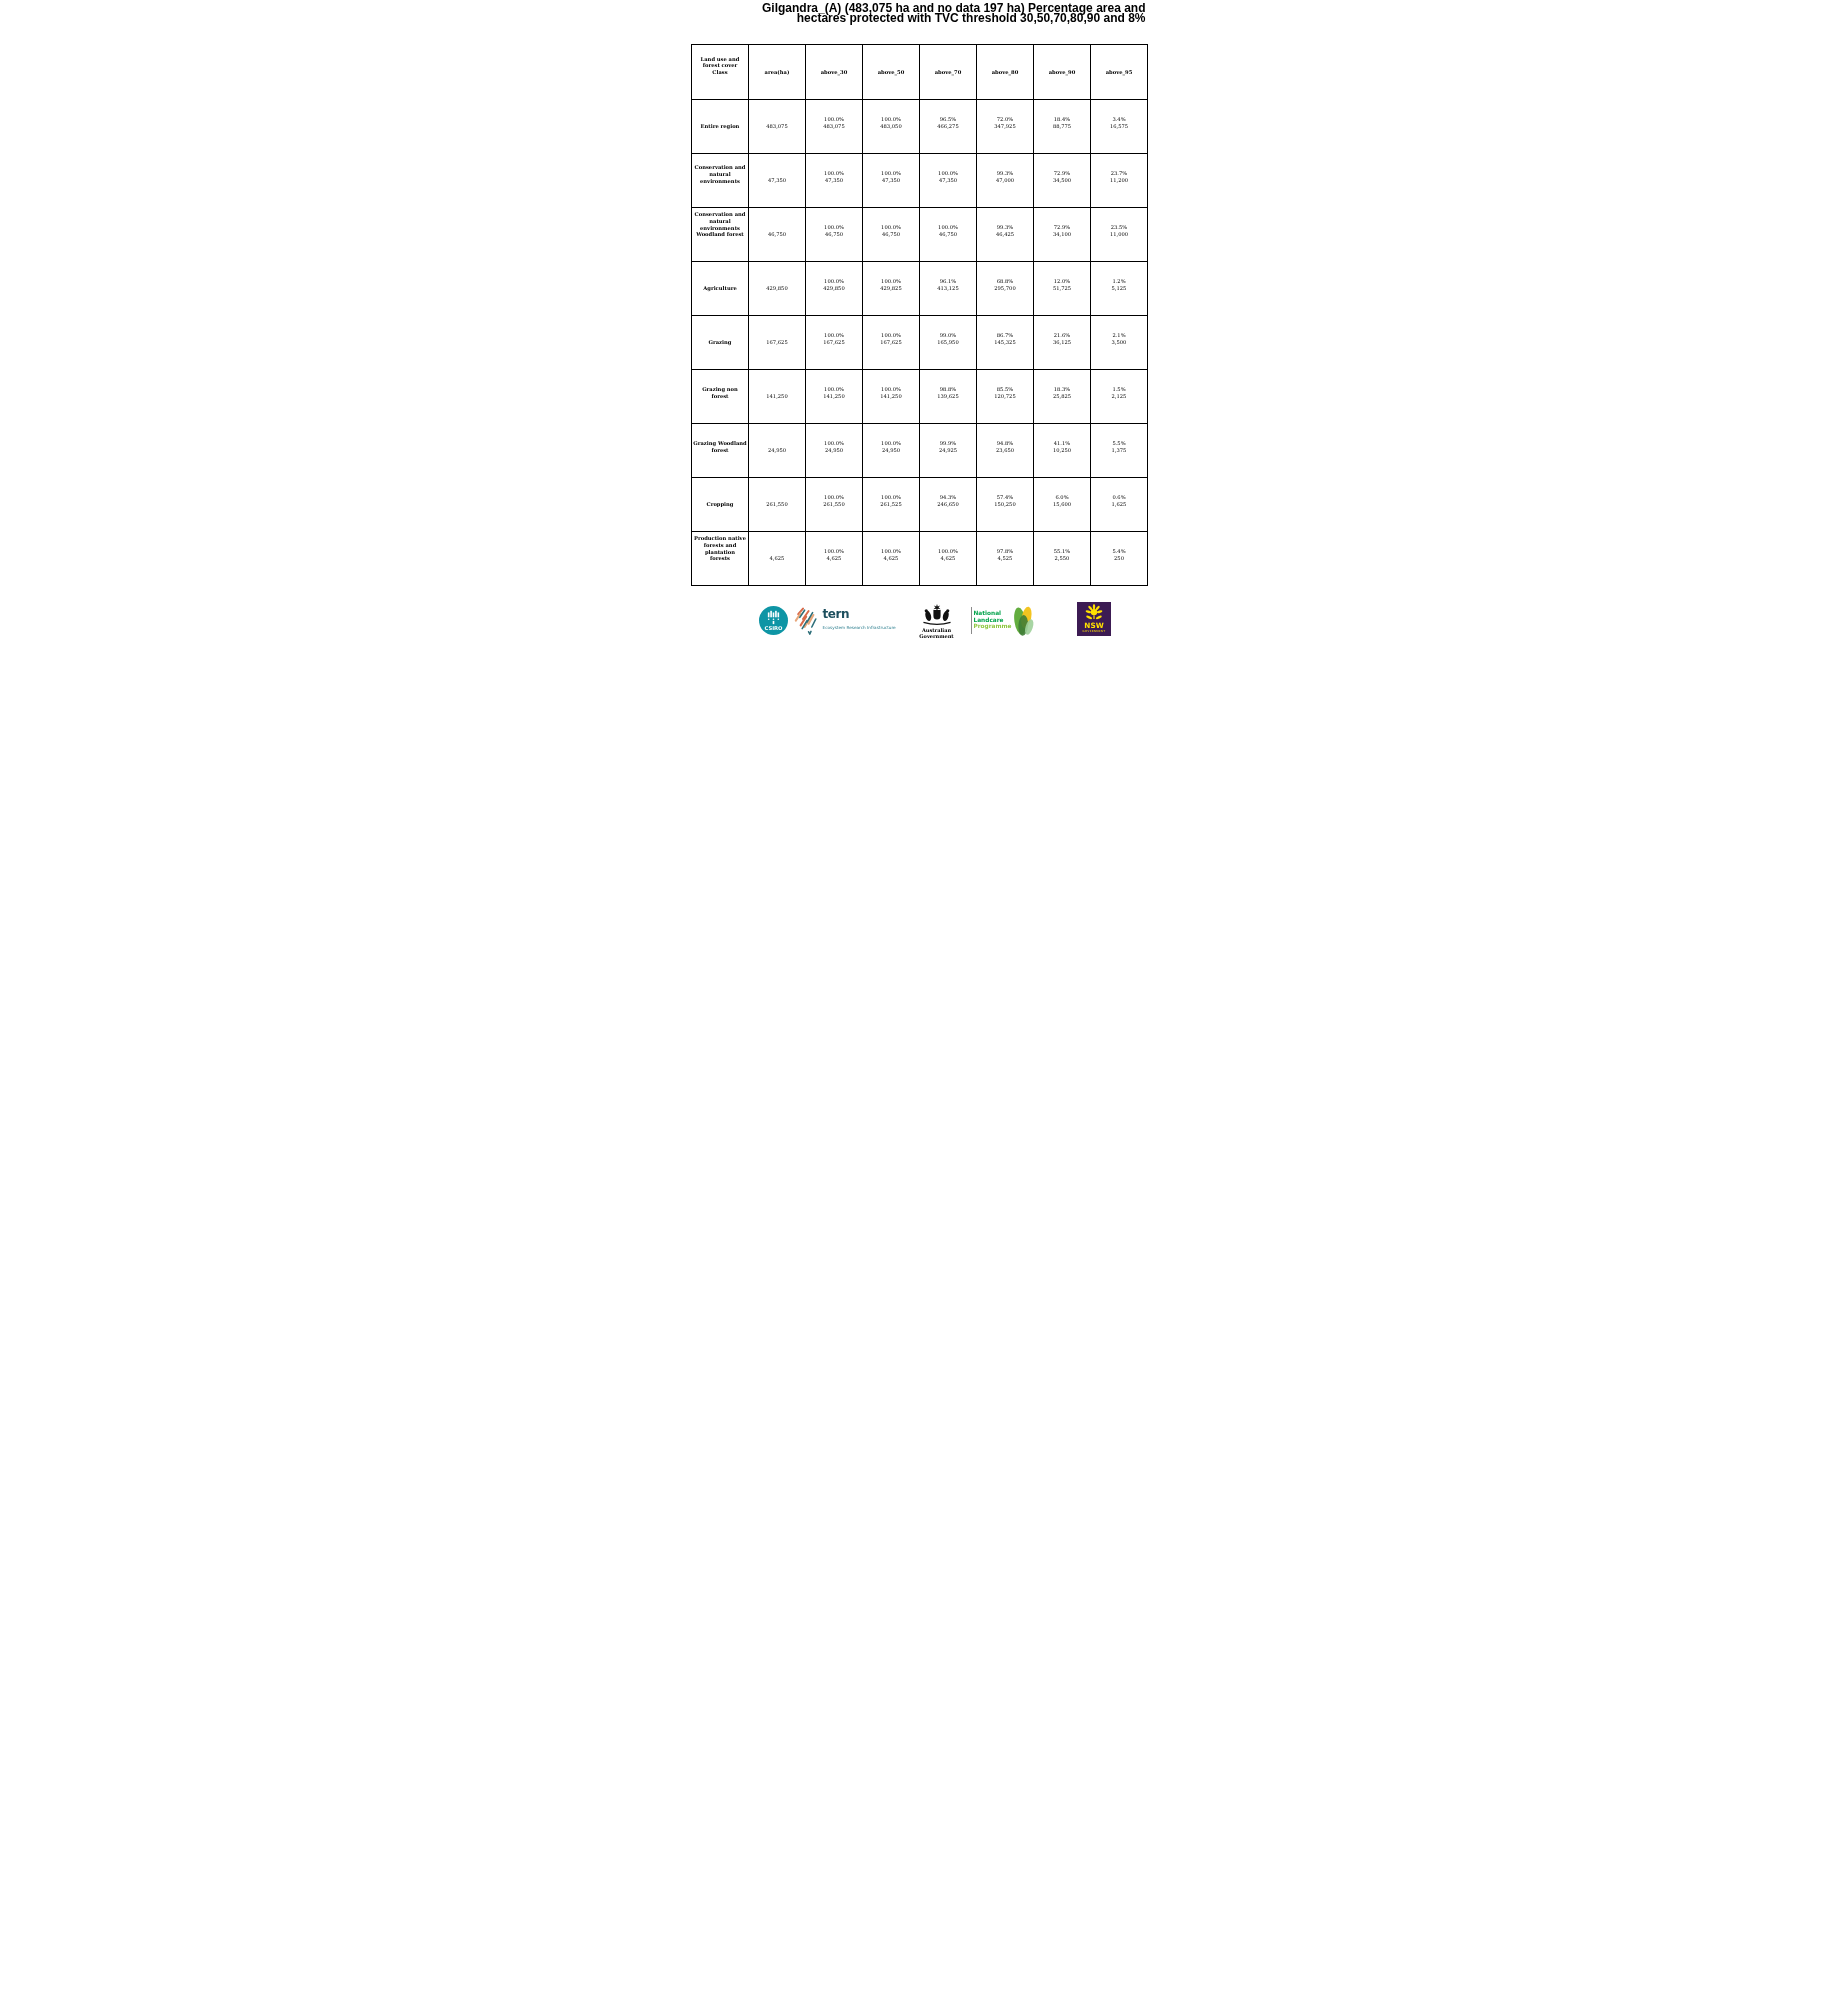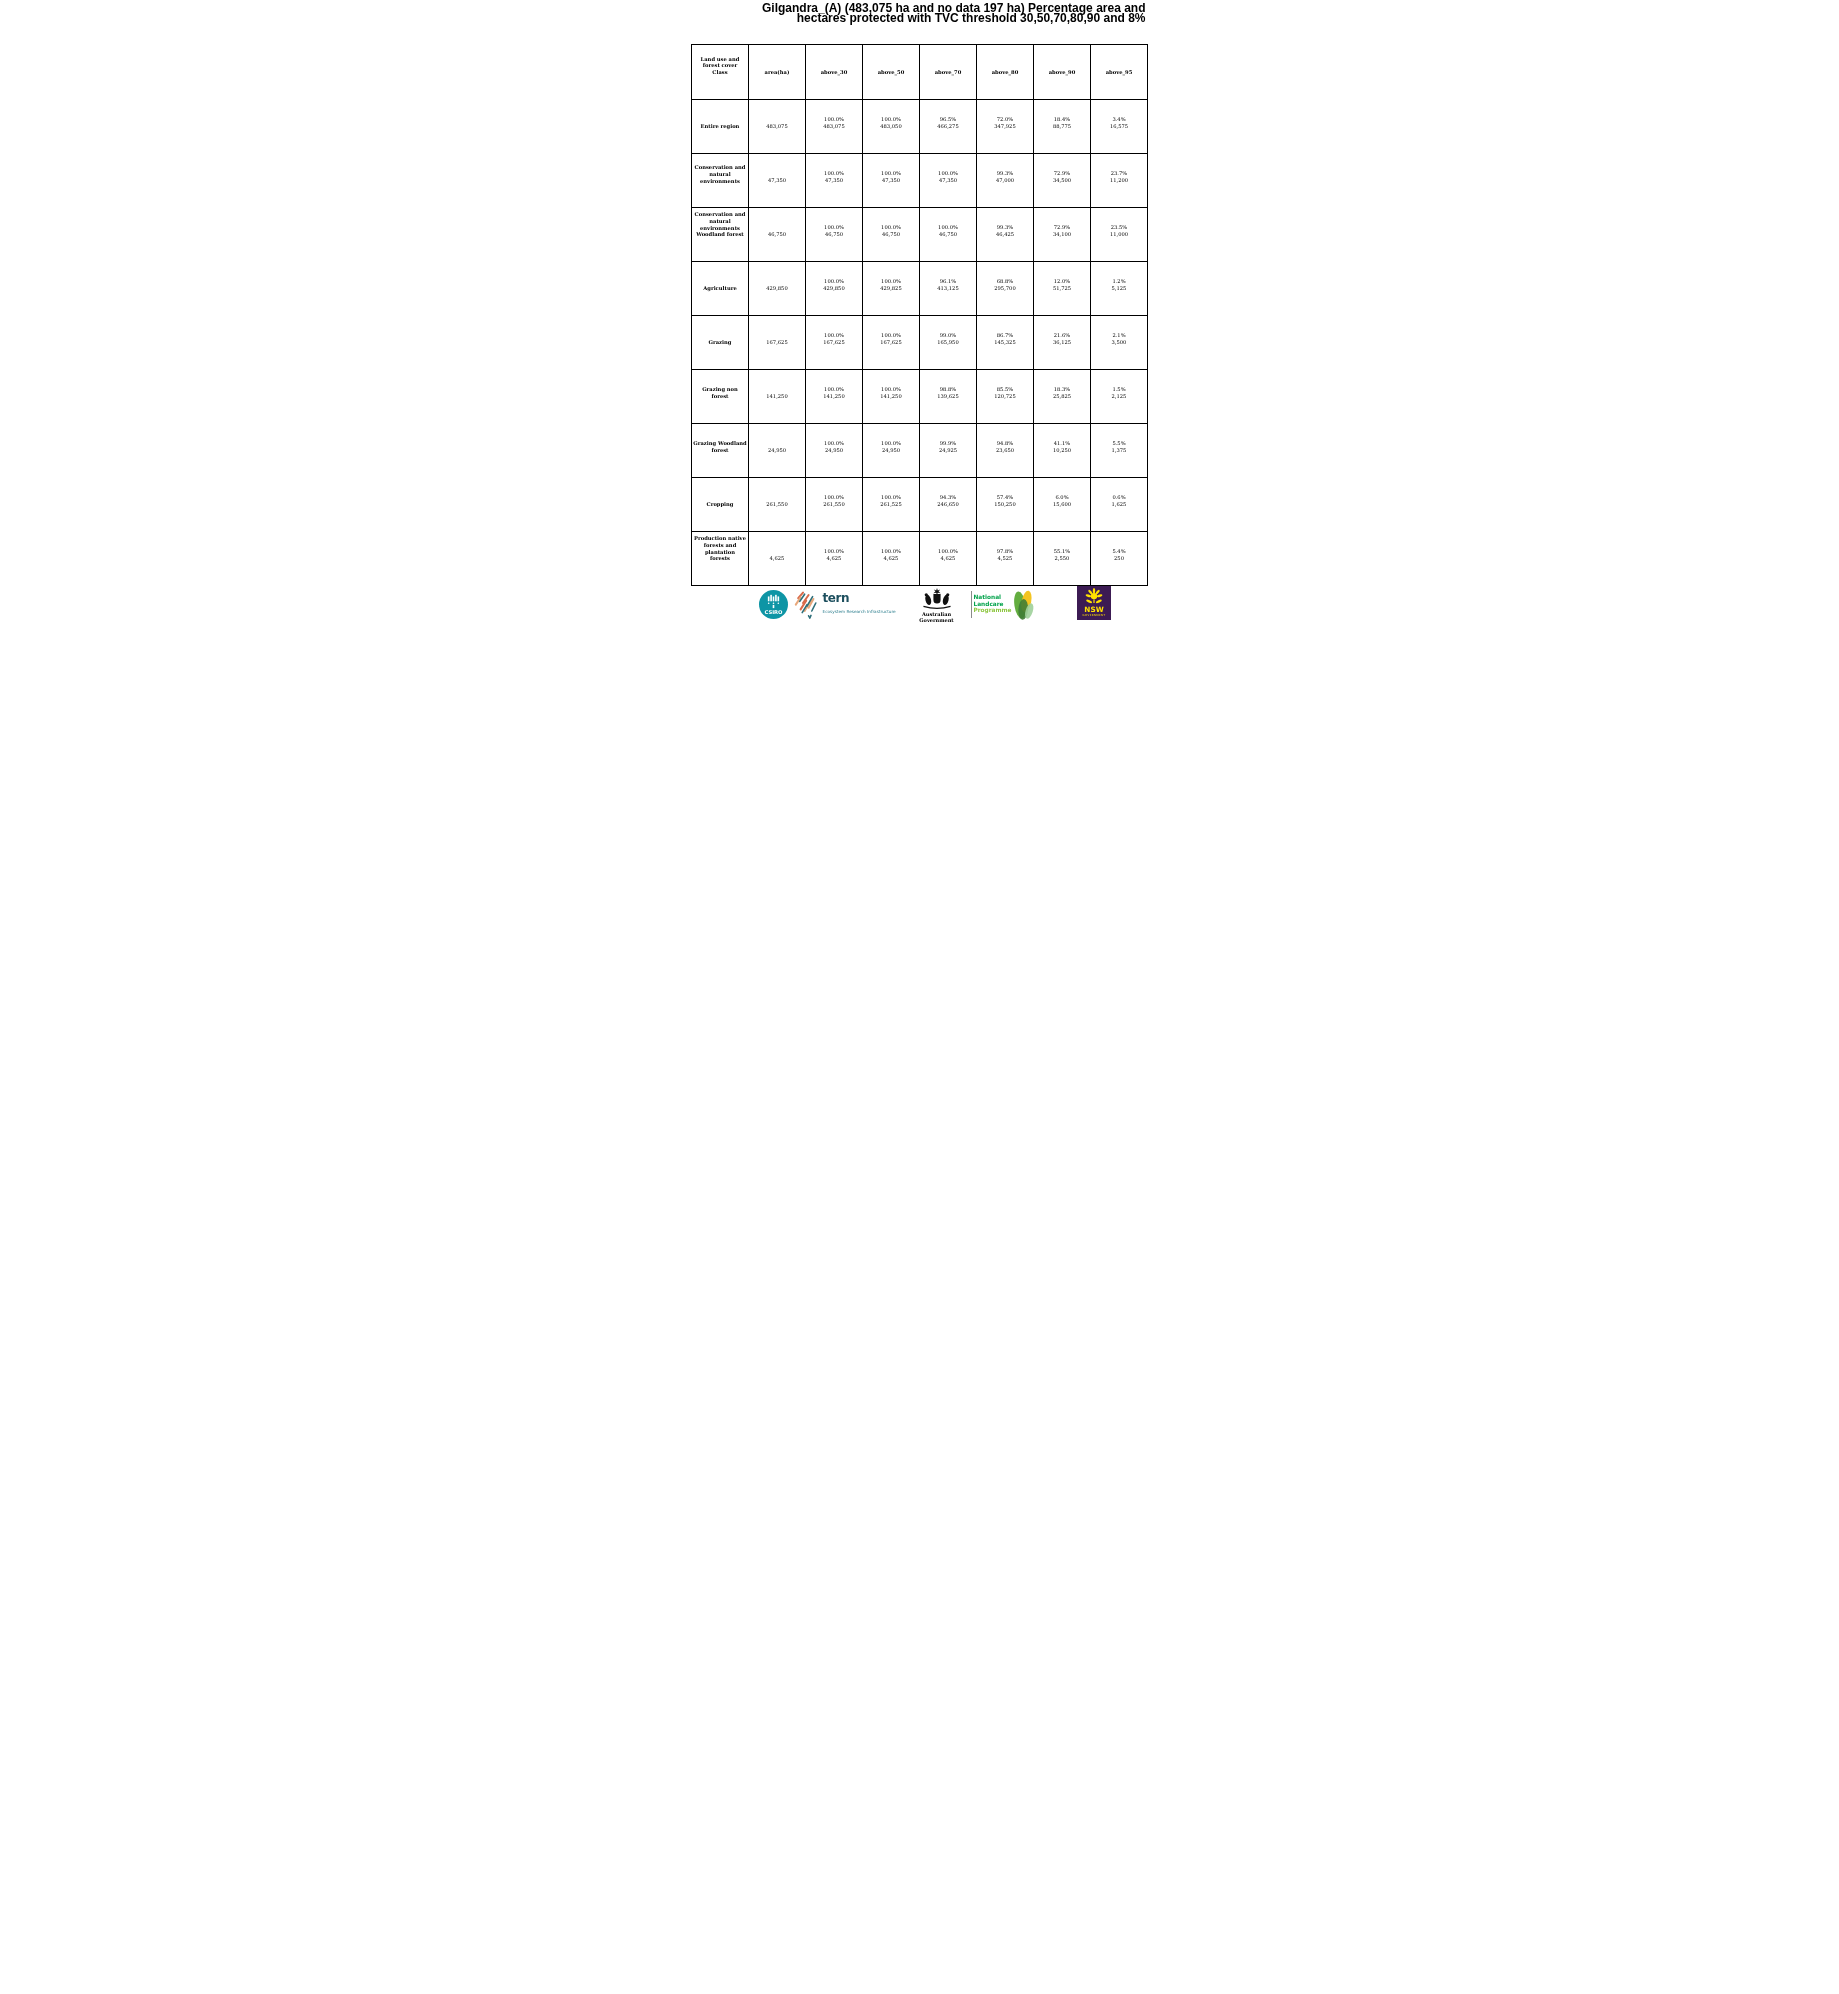--- a/index.html
+++ b/index.html
@@ -16,21 +16,21 @@
   table.tvc th:first-child, table.tvc td:first-child { border-left:none; }
   table.tvc thead tr { border-bottom:1.2px solid #000; }
   table.tvc tbody tr { border-top:1.2px solid #000; }
   table.tvc th { height:54px; }
   table.tvc td { height:53px; }
   .cc { position:absolute; left:0.8px; right:0.8px; top:calc(50% + 3.4px);
         transform:translateY(-100%); text-align:center; white-space:pre-line;
         font-size:5.2px; line-height:6.8px; }
   .bold { font-weight:bold; }
 
-  .footer { position:relative; height:41px; }
+  .footer { position:relative; height:41px; margin-top:16px; }
   .footer .abs { position:absolute; }
   .tern-word { font-family:"DejaVu Sans","Liberation Sans",sans-serif; font-weight:bold;
                font-size:12px; letter-spacing:-0.4px; line-height:12px; }
   .tern-sub { font-family:"DejaVu Sans","Liberation Sans",sans-serif; font-size:4.2px; }
   .ausgov-text { font-family:"DejaVu Serif","Liberation Serif",serif; font-weight:bold;
                  font-size:5px; text-align:center; width:64px; }
   .landcare { font-family:"DejaVu Sans","Liberation Sans",sans-serif; font-weight:bold;
               font-size:5.8px; line-height:6.4px; }
   .divider { width:0.4px; background:#8a8a8a; }
 </style>

